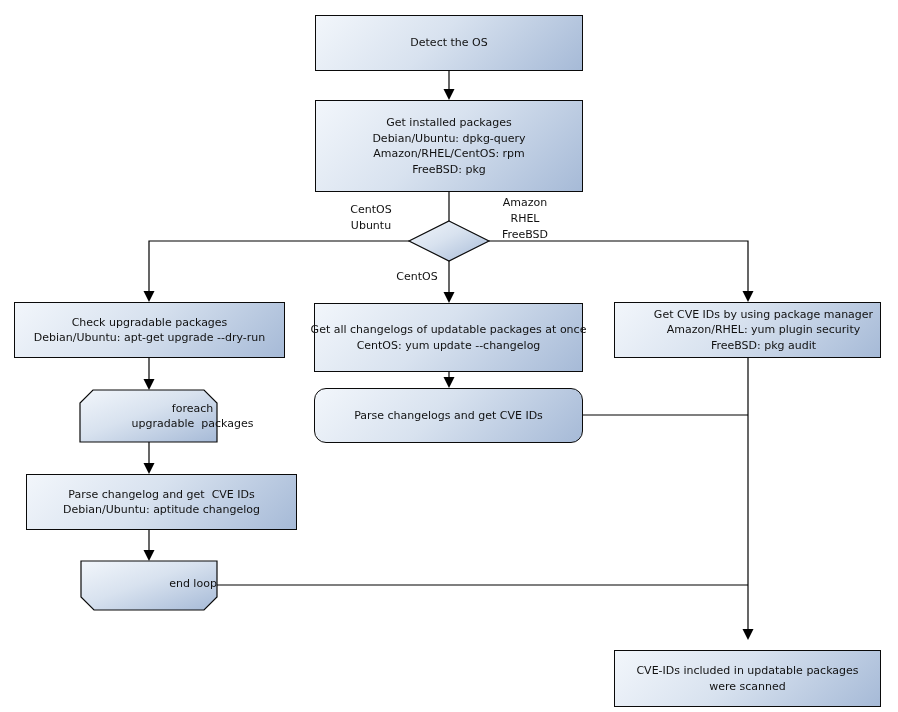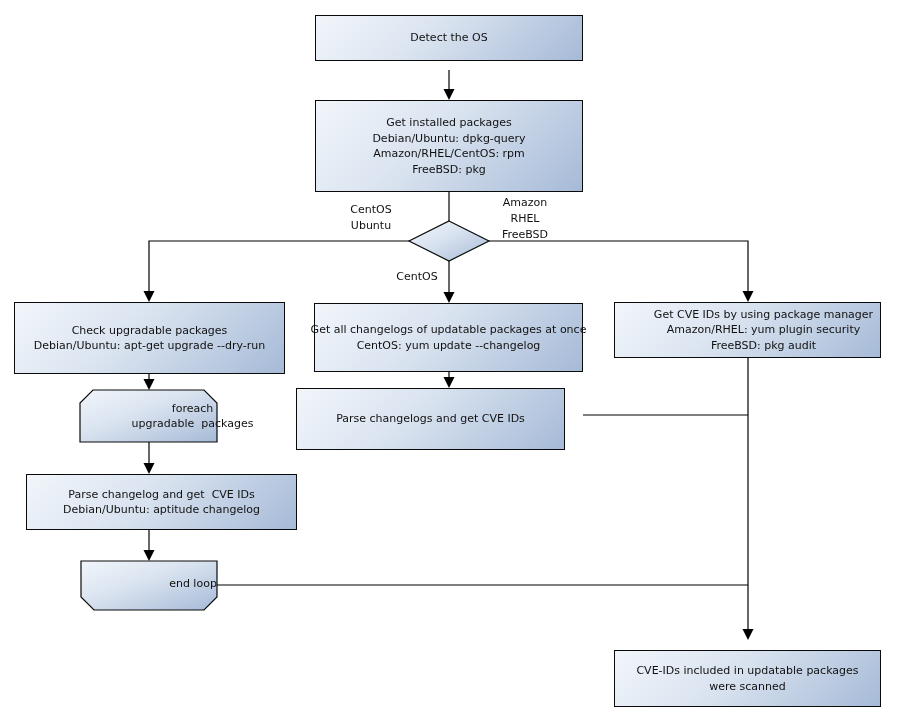--- a/index.html
+++ b/index.html
@@ -87,47 +87,47 @@
     <path class="connector" d="M217 585 L748 585"></path>
 
     <path class="connector" d="M748 358 L748 630"></path>
     <polygon class="arrowhead" points="748,640 742.5,629 753.5,629"></polygon>
 
     <polygon class="shape" points="449,221 489,241 449,261 409,241"></polygon>
     <polygon class="shape" points="93,390 204,390 217,403 217,442 80,442 80,403"></polygon>
     <polygon class="shape" points="81,561 217,561 217,597 204,610 94,610 81,597"></polygon>
   </svg>
 
-  <div class="node" style="left:315px;top:15px;width:268px;height:46px;">
+  <div class="node" style="left:315px;top:15px;width:268px;height:56px;">
     <span>Detect the OS</span>
   </div>
 
   <div class="node" style="left:315px;top:100px;width:268px;height:92px;">
     <span>Get installed packages</span>
     <span>Debian/Ubuntu: dpkg-query</span>
     <span>Amazon/RHEL/CentOS: rpm</span>
     <span>FreeBSD: pkg</span>
   </div>
 
-  <div class="node" style="left:14px;top:302px;width:271px;height:72px;">
+  <div class="node" style="left:14px;top:302px;width:271px;height:56px;">
     <span>Check upgradable packages</span>
     <span>Debian/Ubuntu: apt-get upgrade --dry-run</span>
   </div>
 
   <div class="node" style="left:26px;top:474px;width:271px;height:56px;">
     <span>Parse changelog and get  CVE IDs</span>
     <span>Debian/Ubuntu: aptitude changelog</span>
   </div>
 
   <div class="node" style="left:314px;top:303px;width:269px;height:69px;">
     <span>Get all changelogs of updatable packages at once</span>
     <span>CentOS: yum update --changelog</span>
   </div>
 
-  <div class="node" style="left:296px;top:388px;width:269px;height:62px;">
+  <div class="node" style="left:314px;top:388px;width:269px;height:55px;border-radius:12px;">
     <span>Parse changelogs and get CVE IDs</span>
   </div>
 
   <div class="node" style="left:614px;top:302px;width:267px;height:56px;padding-left:32px;">
     <span>Get CVE IDs by using package manager</span>
     <span>Amazon/RHEL: yum plugin security</span>
     <span>FreeBSD: pkg audit</span>
   </div>
 
   <div class="node" style="left:614px;top:640px;width:267px;height:57px;margin-top:10px;">

